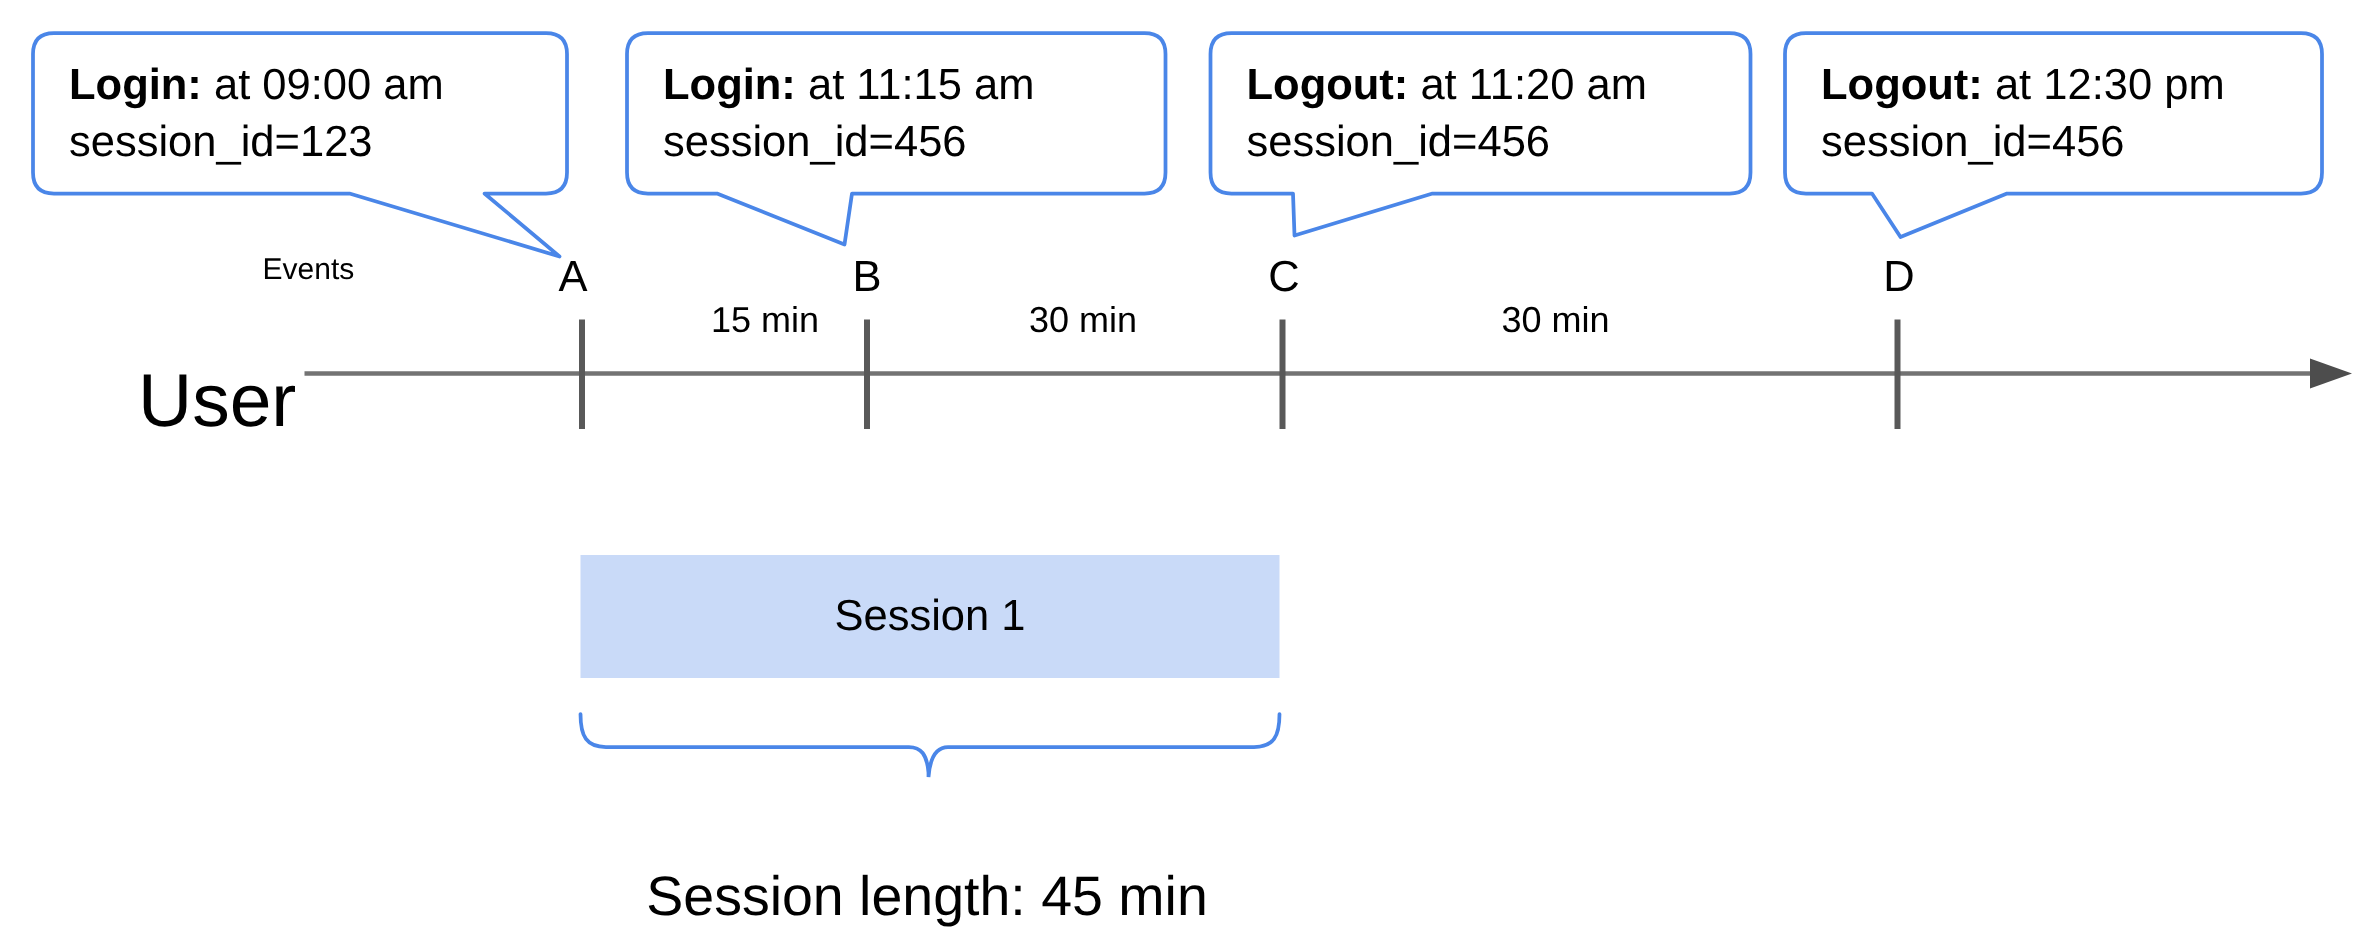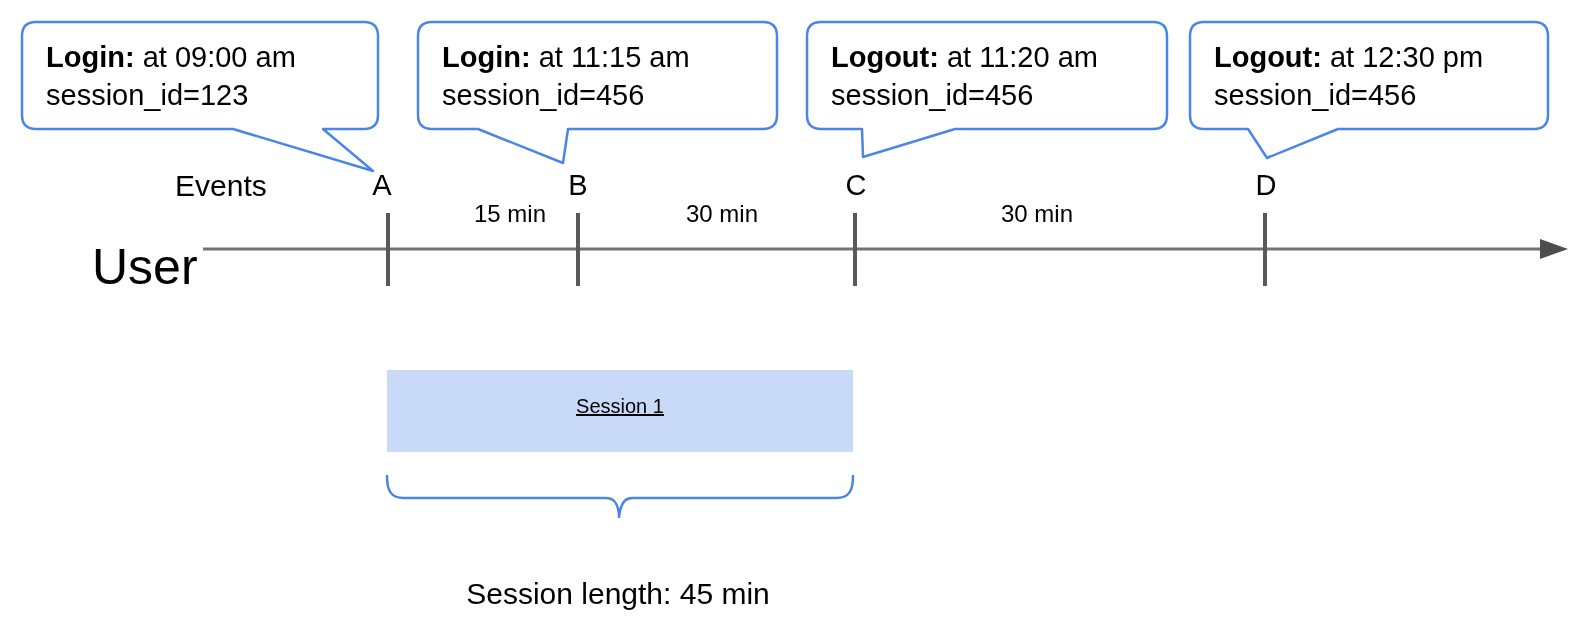--- a/index.html
+++ b/index.html
@@ -21,26 +21,26 @@
   .timeline-line{stroke:var(--timeline-line,#737373);stroke-width:3;}
   .arrowhead{fill:var(--arrowhead,#4d4d4d);stroke:none;}
   .tick{stroke:var(--tick,#595959);stroke-width:4;}
   .session-rect{fill:var(--session-box-fill,#c9daf8);stroke:none;}
   .brace{fill:none;stroke:var(--brace,#4a86e8);stroke-width:2.5;stroke-linecap:round;}
   .txt{position:absolute;white-space:nowrap;}
   .callout-text{
     font-size:29px;line-height:38px;letter-spacing:0;
   }
   .callout-text .b{font-weight:bold;text-align:center;}
-  .events-label{font-size:30px;text-align:right;}
+  .events-label{font-size:20px;text-align:right;}
   .user-label{font-size:50px;}
   .marker-label{font-size:29px;transform:translateX(-50%);}
   .interval-label{font-size:24px;transform:translateX(-50%);}
-  .session-box-label{font-size:20px;transform:translateX(-50%);text-decoration:underline;}
-  .session-length-label{font-size:30px;transform:translateX(-50%);text-align:right;}
+  .session-box-label{font-size:29px;transform:translateX(-50%);}
+  .session-length-label{font-size:37px;transform:translateX(-50%);text-align:right;}
 </style>
 </head>
 <body>
 
 <div class="canvas">
 
   <svg class="shapes" width="1574" height="630" viewBox="0 0 1574 630">
 
     <path class="bubble" d="M36,22 H364 Q378,22 378,36 V115 Q378,129 364,129 H323 L373,171 L233,129 H36 Q22,129 22,115 V36 Q22,22 36,22 Z"></path>
     <path class="bubble" d="M432,22 H763 Q777,22 777,36 V115 Q777,129 763,129 H568 L563,163 L478,129 H432 Q418,129 418,115 V36 Q418,22 432,22 Z"></path>

